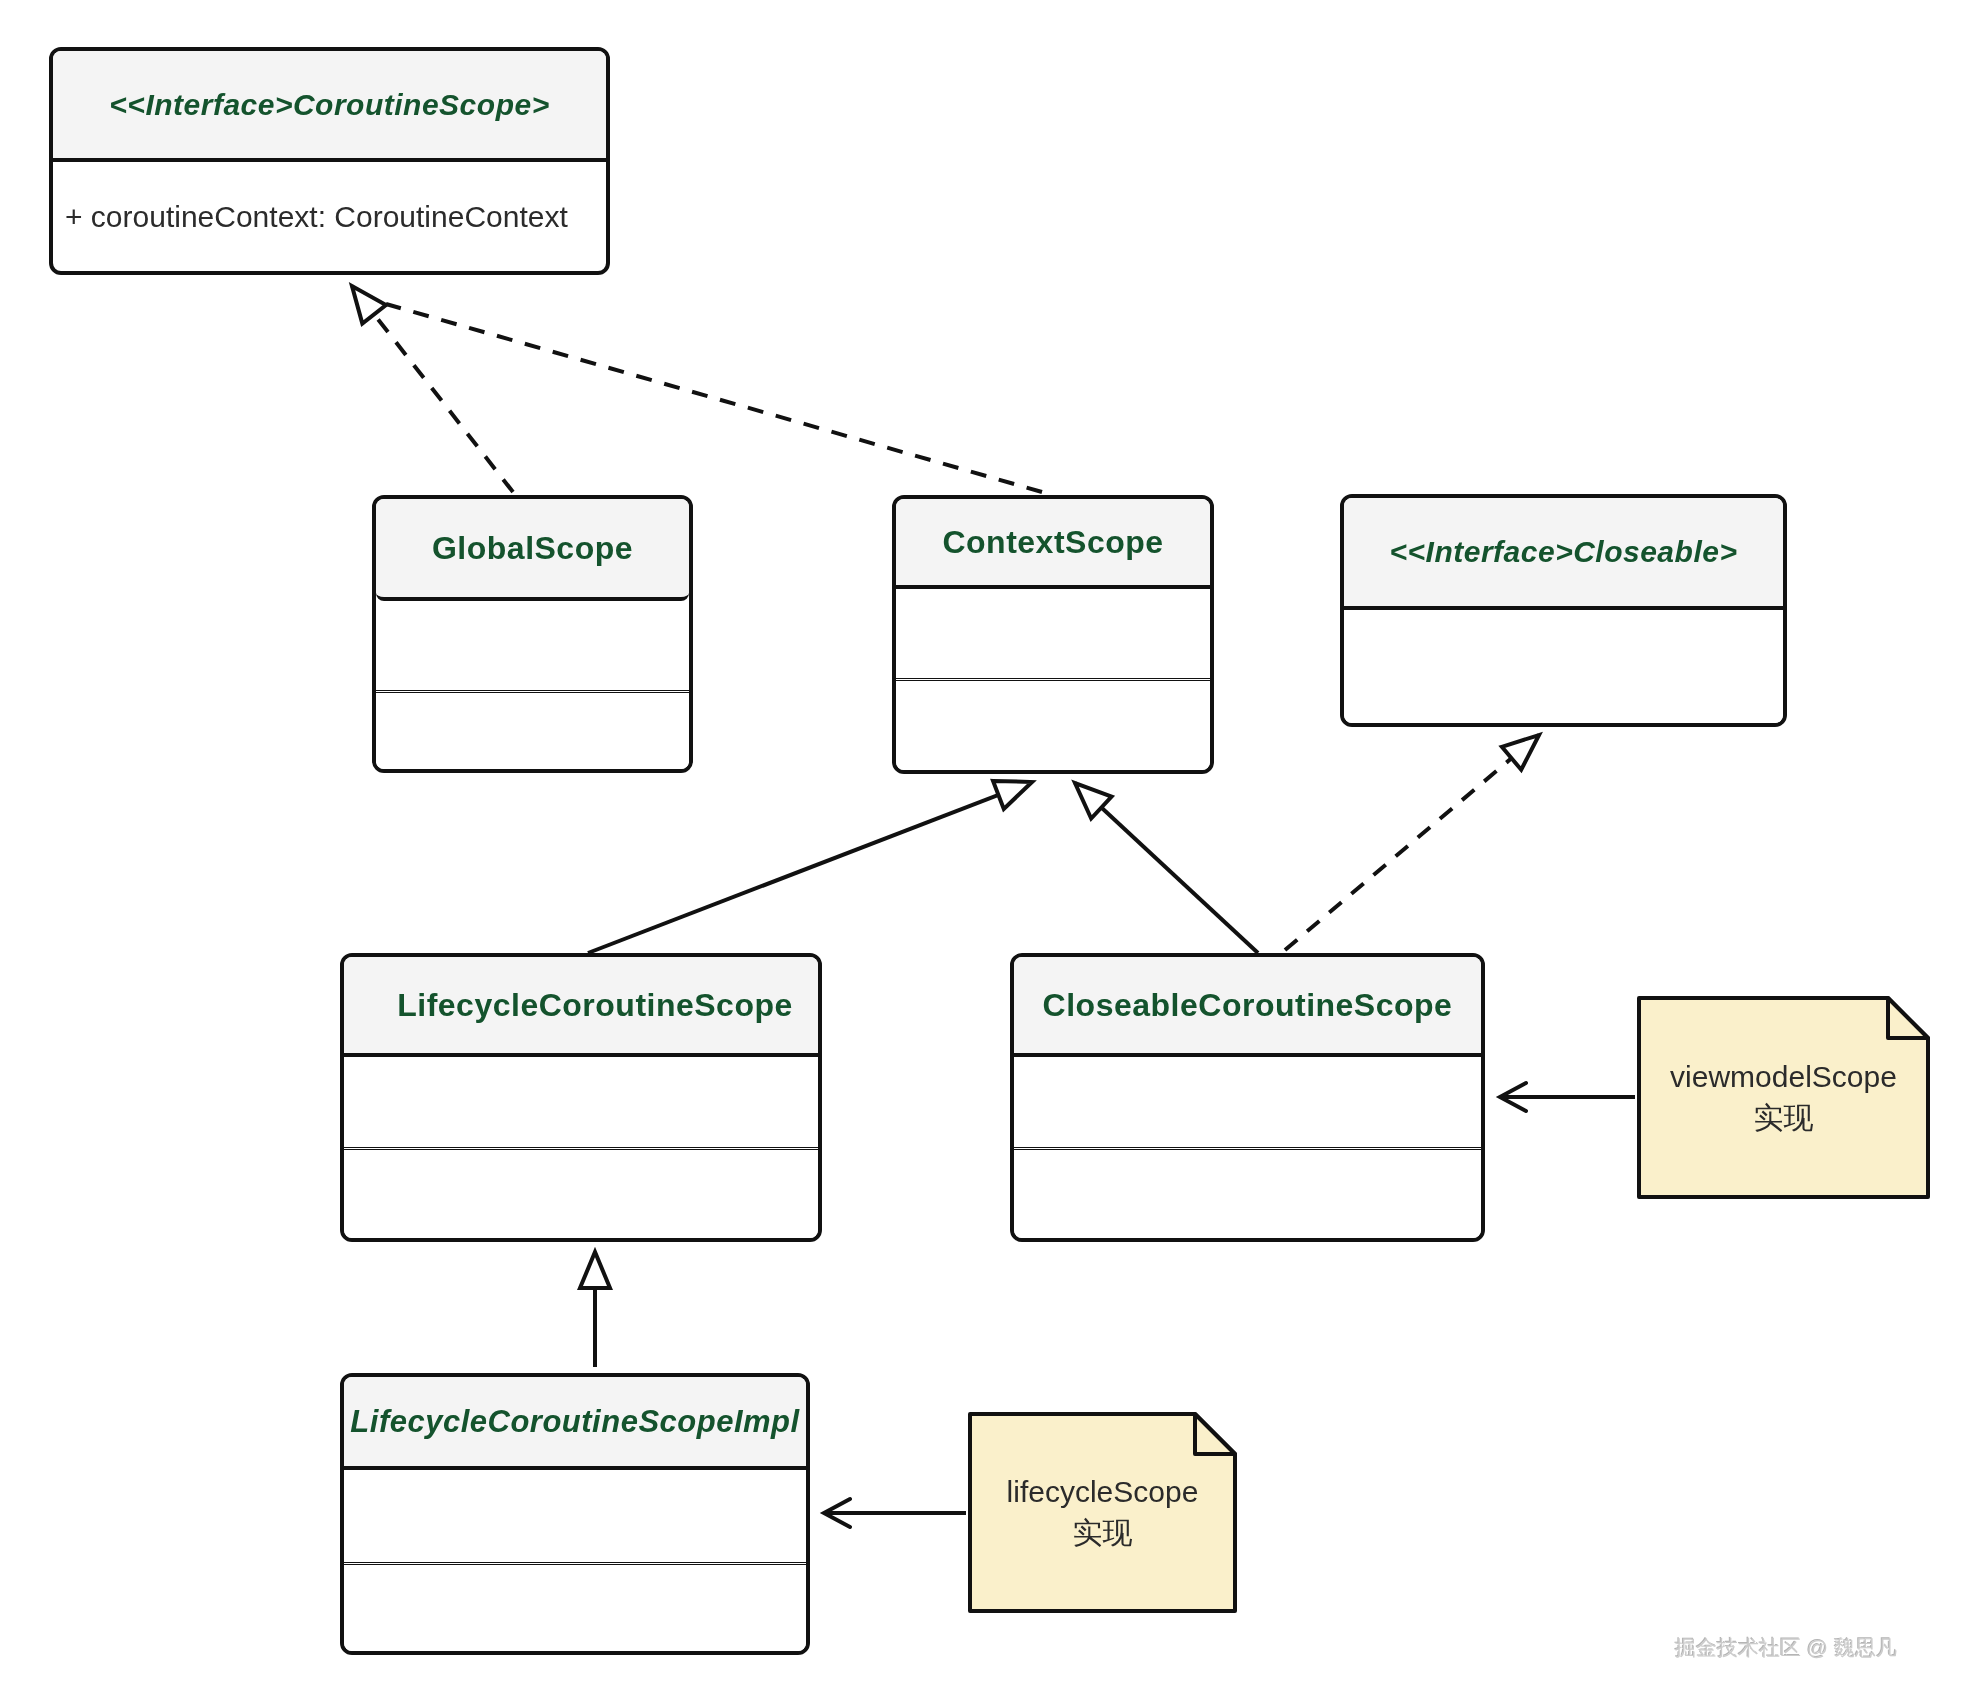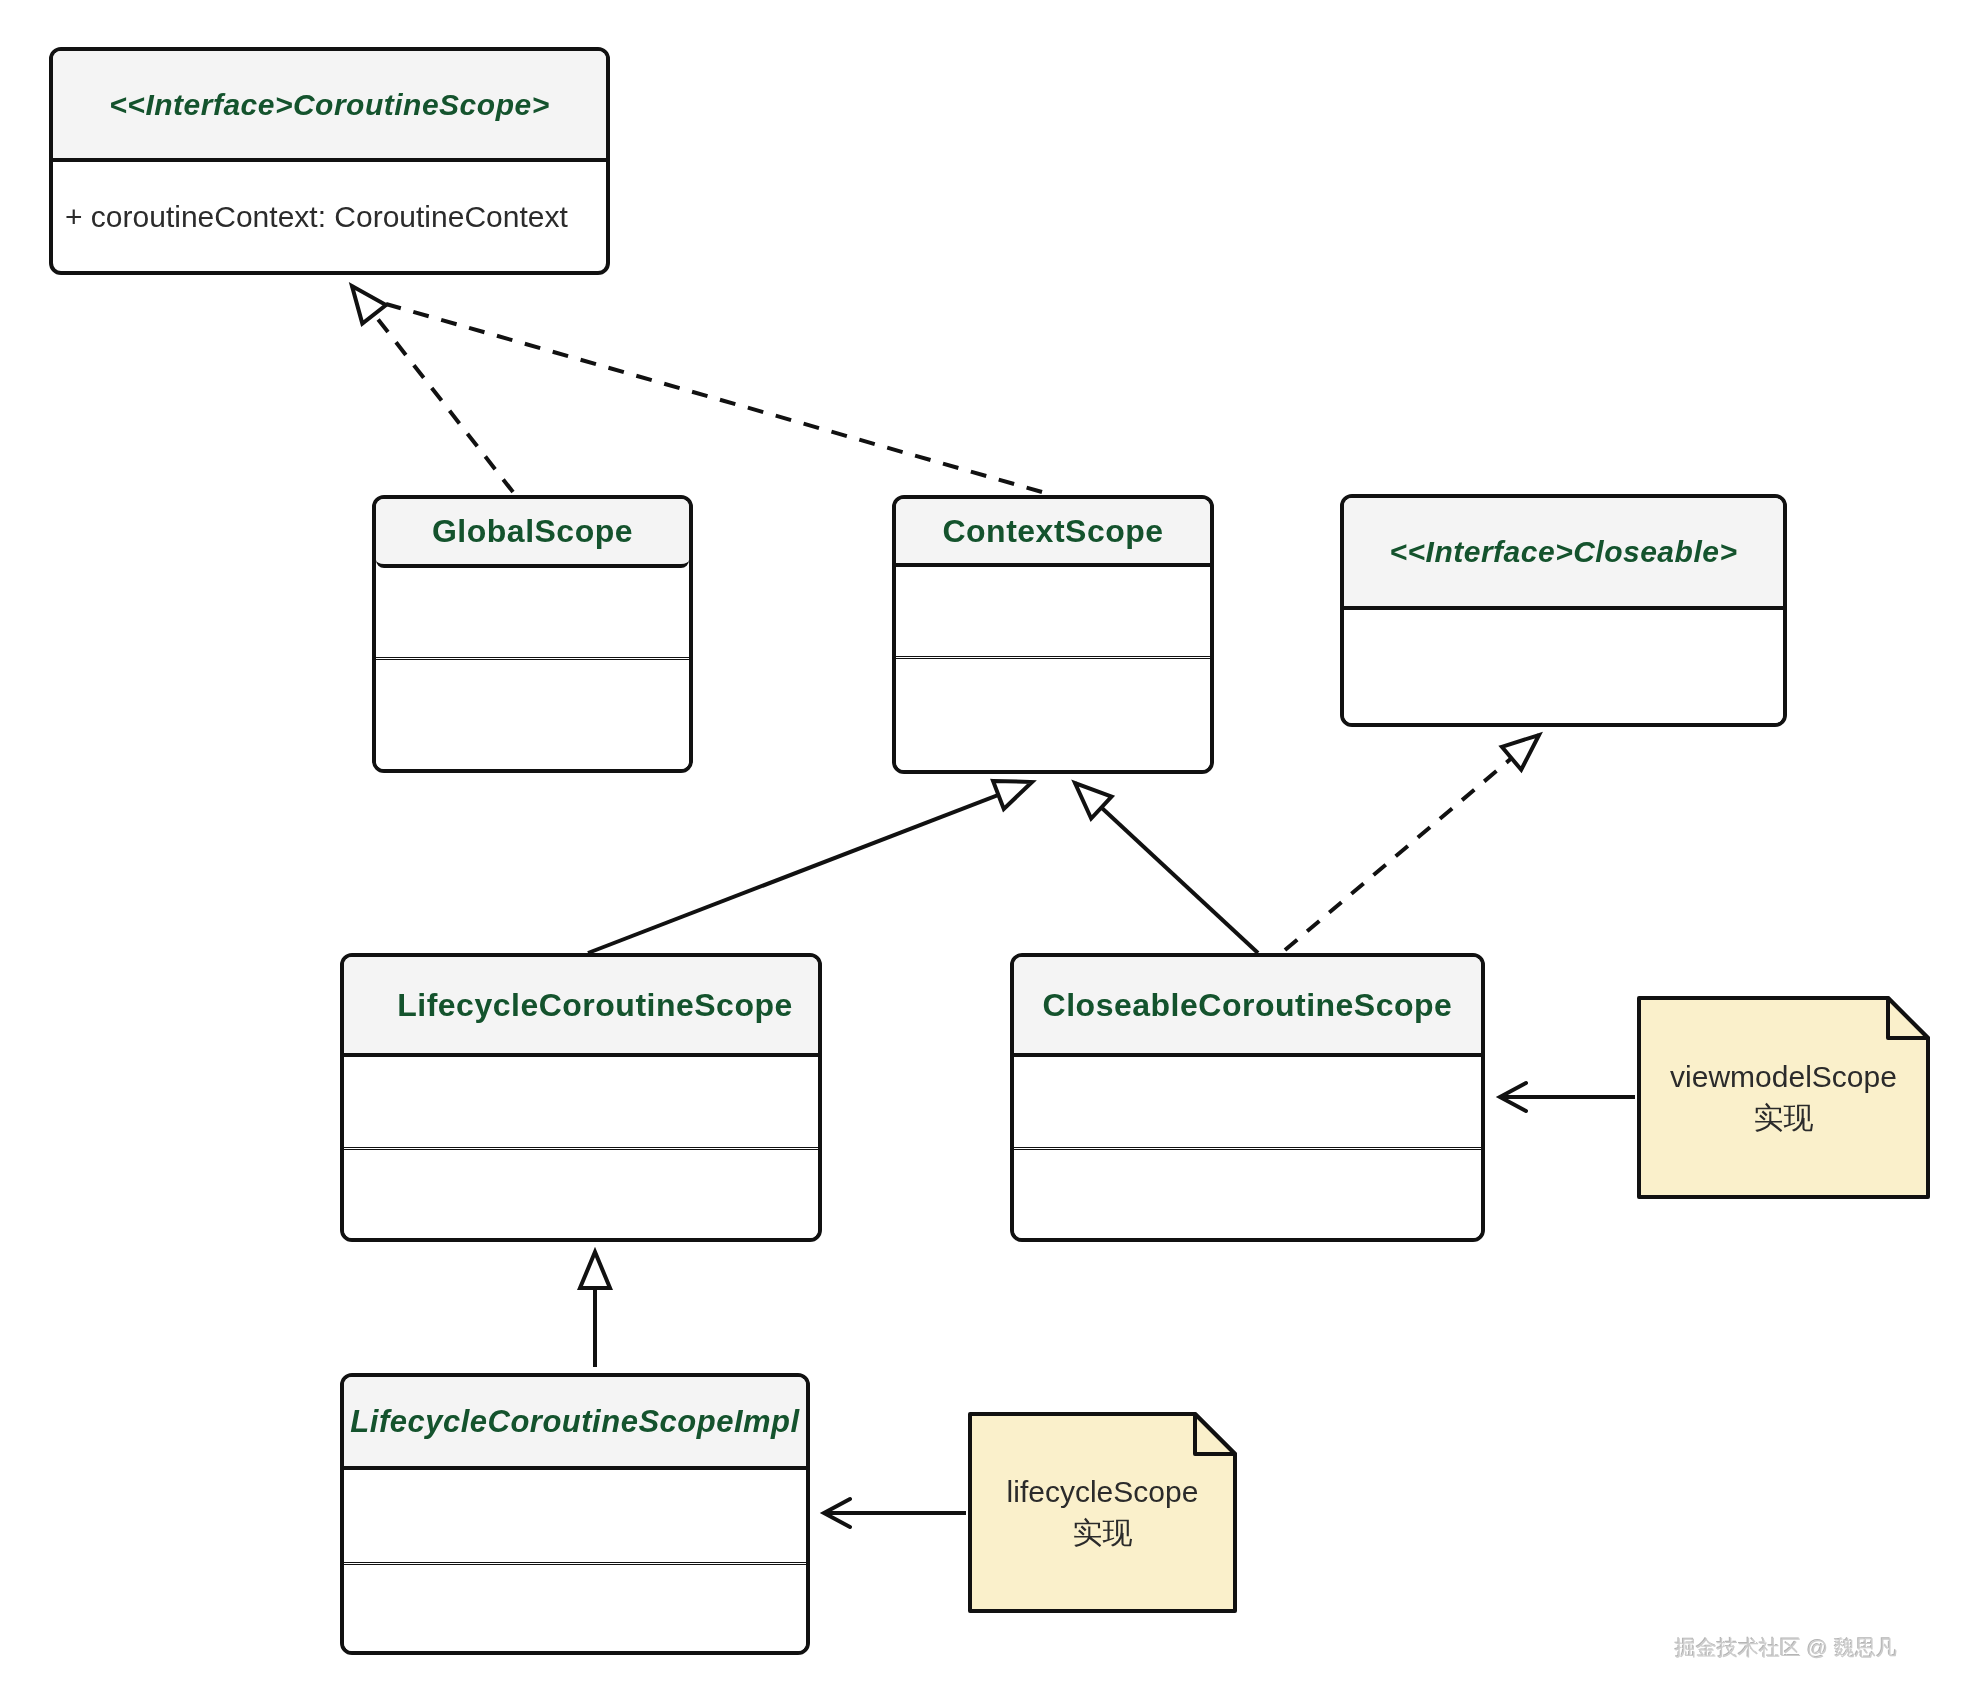--- a/index.html
+++ b/index.html
@@ -78,29 +78,29 @@
 <div class="canvas">
 
   <div class="box" style="left:49px;top:47px;width:561px;height:228px;">
     <div class="box-header" style="height:111px;">
       <span class="box-title iface">&lt;&lt;Interface&gt;CoroutineScope&gt;</span>
     </div>
     <div class="attr-row">+ coroutineContext: CoroutineContext</div>
   </div>
 
   <div class="box" style="left:372px;top:495px;width:321px;height:278px;">
-    <div class="box-header" style="height:69px;border-radius:8px;">
+    <div class="box-header" style="height:102px;border-radius:8px;">
       <span class="box-title">GlobalScope</span>
     </div>
     <div class="compartment" style="height:89px;"></div>
     <div class="compartment last"></div>
   </div>
 
   <div class="box" style="left:892px;top:495px;width:322px;height:279px;">
-    <div class="box-header" style="height:68px;">
+    <div class="box-header" style="height:90px;">
       <span class="box-title">ContextScope</span>
     </div>
     <div class="compartment" style="height:89px;"></div>
     <div class="compartment last"></div>
   </div>
 
   <div class="box" style="left:1340px;top:494px;width:447px;height:233px;">
     <div class="box-header" style="height:112px;">
       <span class="box-title iface">&lt;&lt;Interface&gt;Closeable&gt;</span>
     </div>

